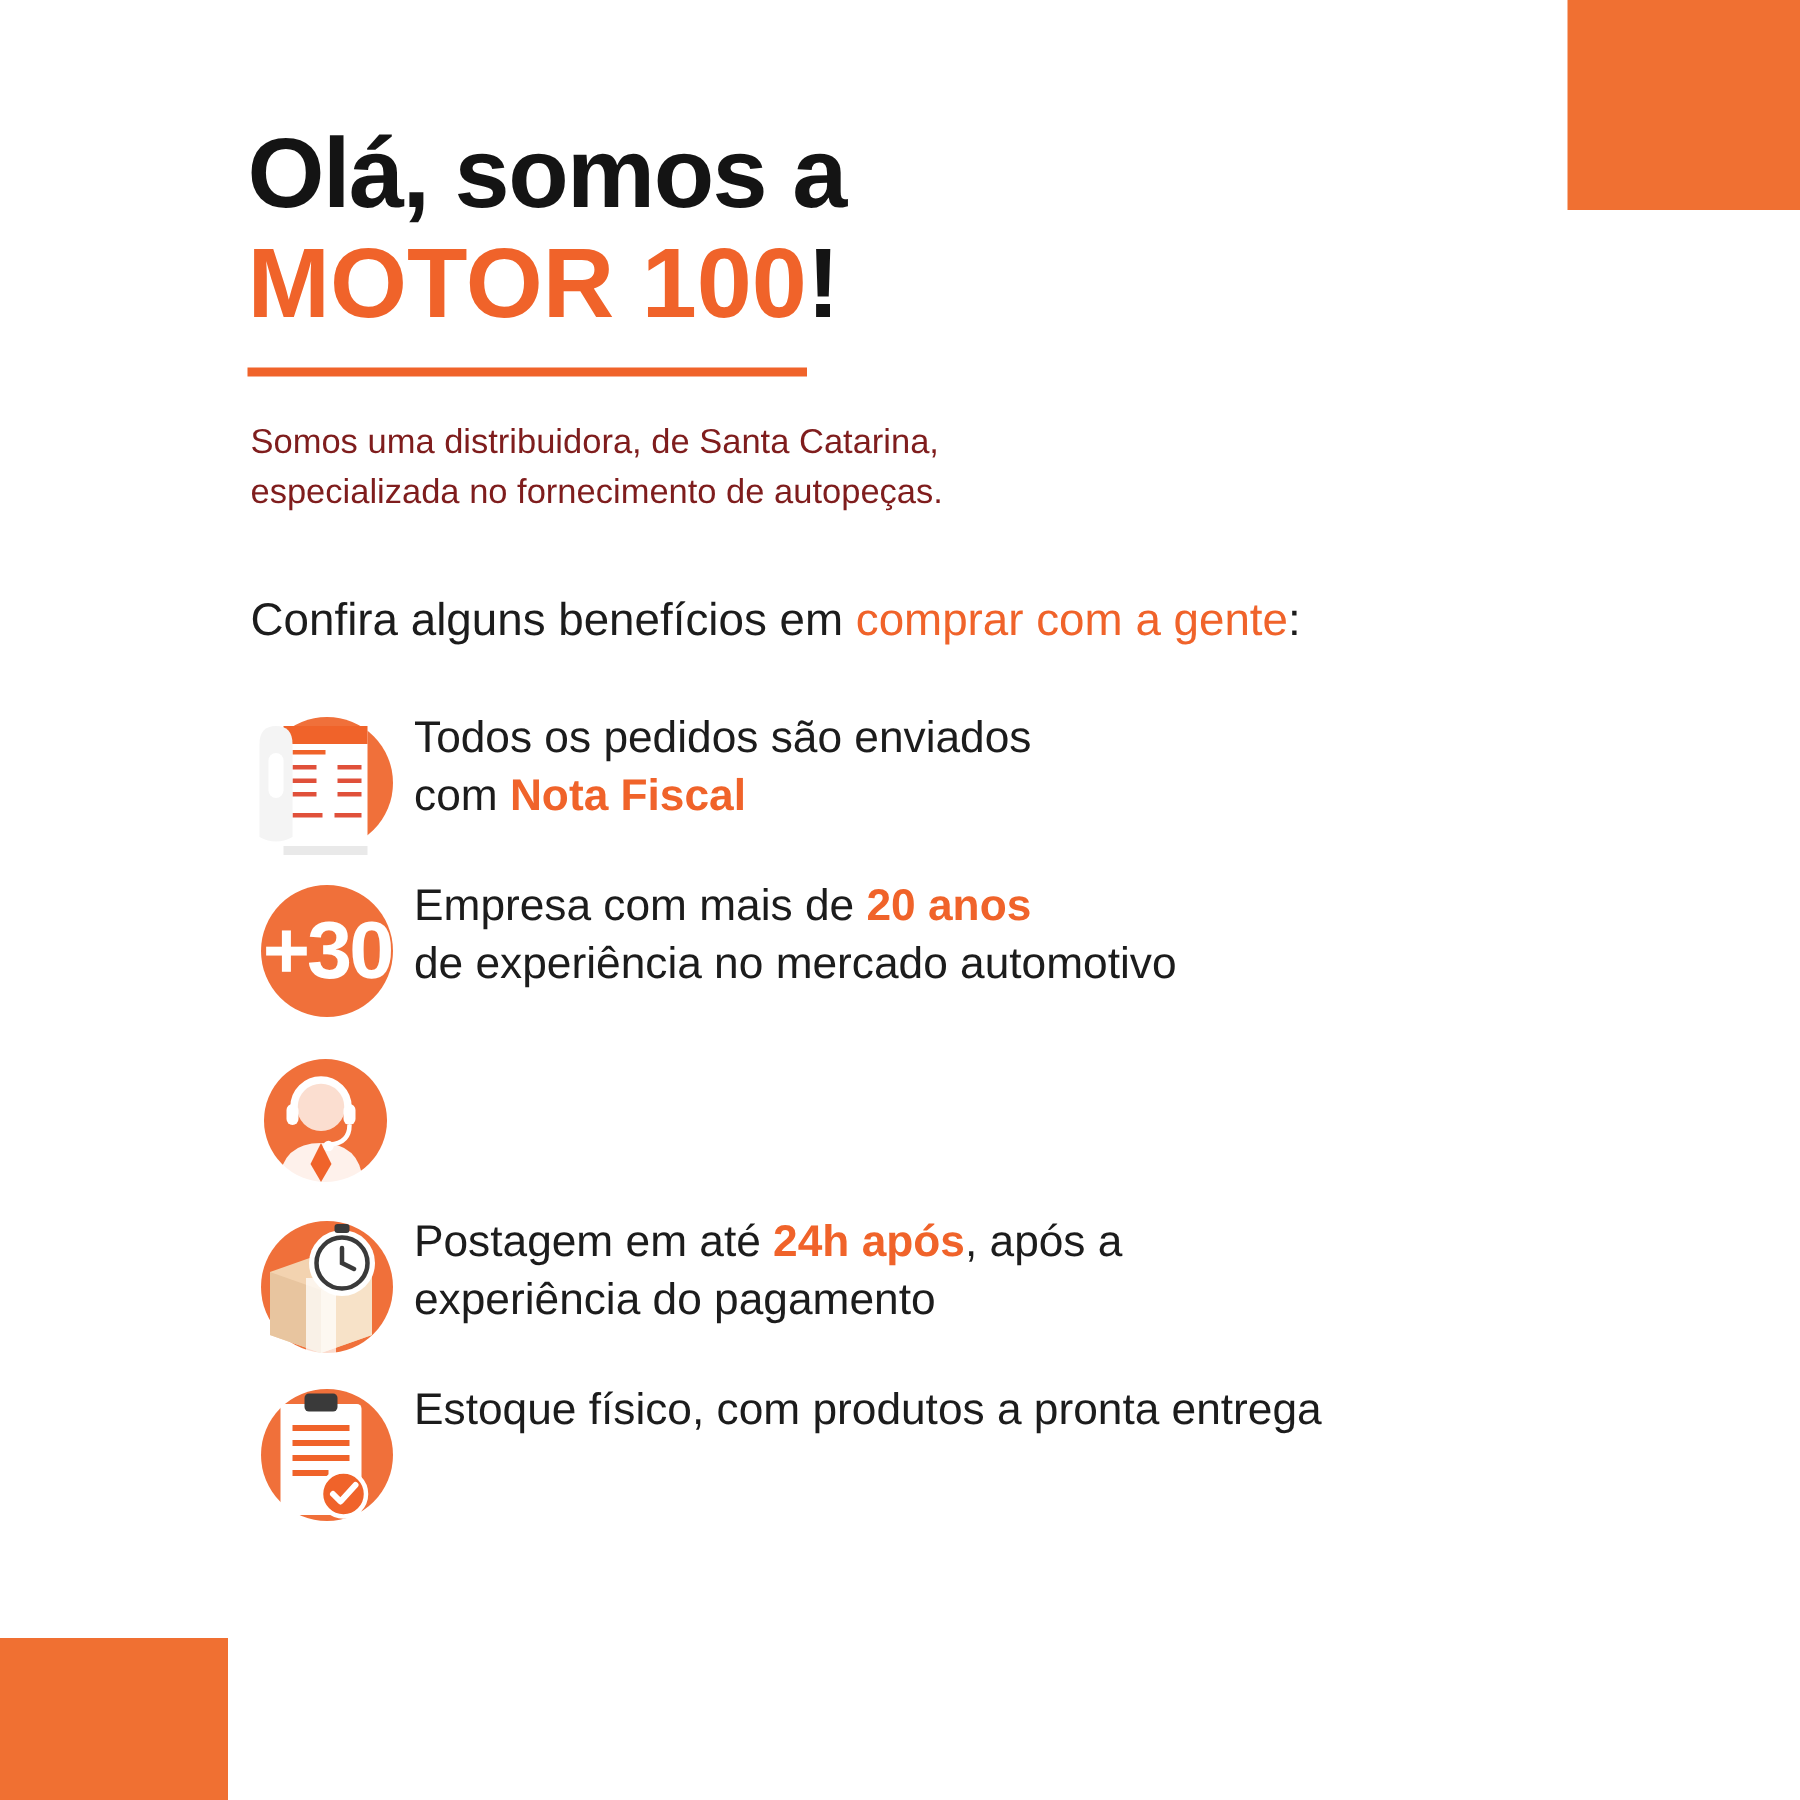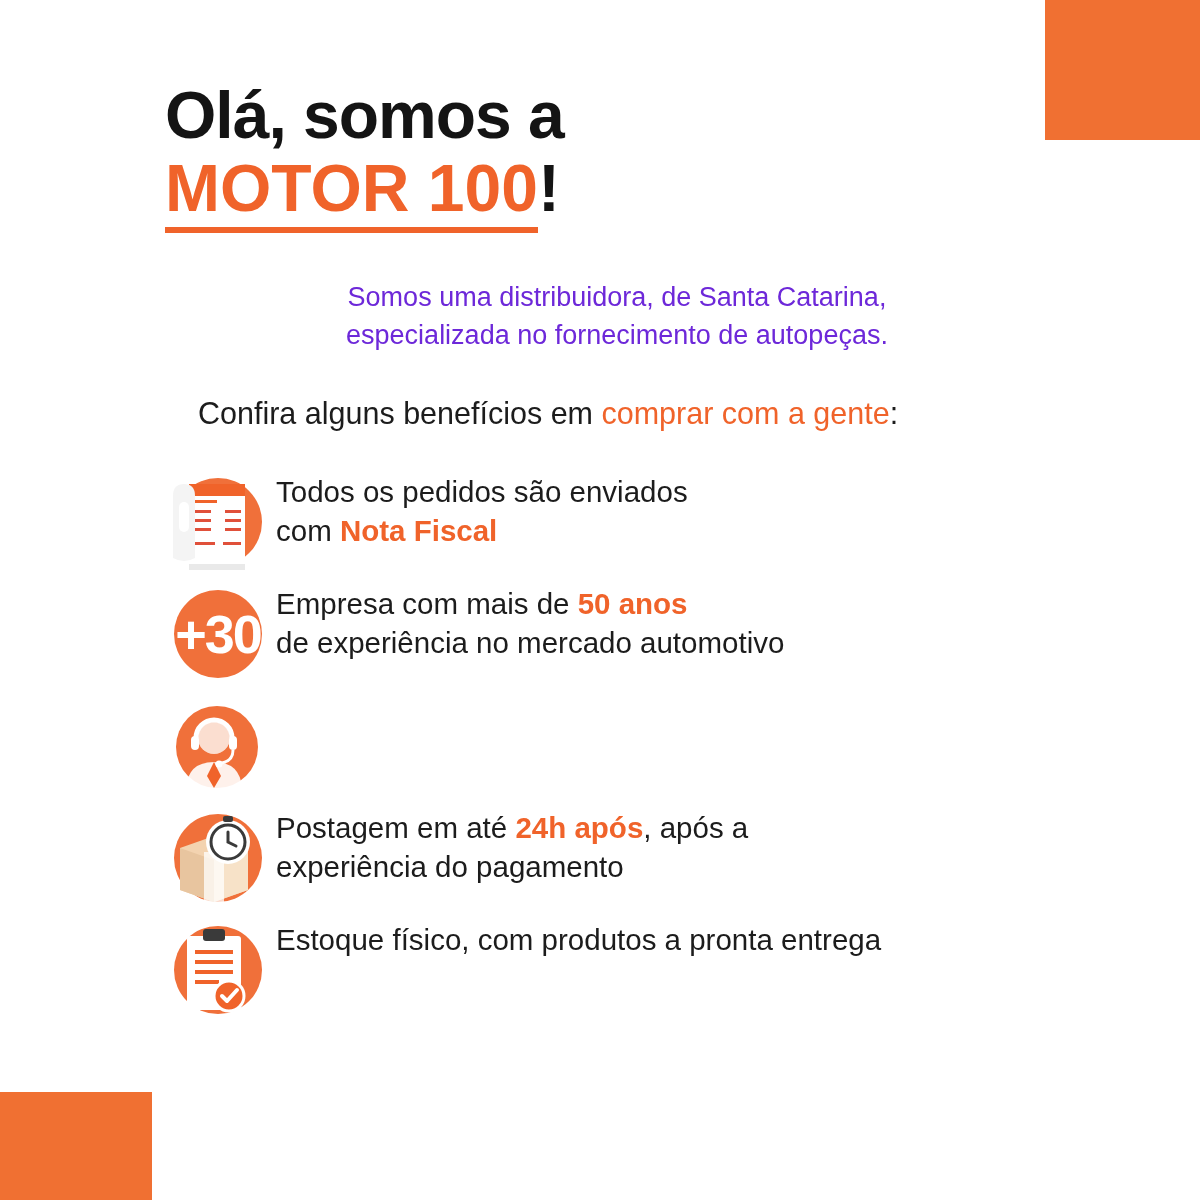--- a/index.html
+++ b/index.html
@@ -59,49 +59,47 @@
     font-size: 66px;
     font-weight: bold;
     letter-spacing: 0px;
     line-height: 1.02;
     white-space: nowrap;
     color: #141414;
   }
   .headline .brand {
     color: #f0632a;
     border-bottom: 6px solid #f0632a;
-    padding-bottom: 2px;
+    padding-bottom: 20px;
   }
   .headline .bang {
     color: #141414;
   }
 
   
   .intro {
     position: absolute;
     left: 167px;
     top: 278px;
     width: 900px;
-    font-size: 27px;
-    color: #6d28d9;
+    font-size: 23px;
+    color: #7f1d1d;
     line-height: 1.42;
-    text-align: center;
   }
   .intro .l {
     white-space: nowrap;
   }
   .subhead {
     position: absolute;
     left: 167px;
     top: 396px;
     width: 950px;
     font-size: 30.5px;
     color: #1c1c1c;
     white-space: nowrap;
-    margin-left: 31px;
   }
   .subhead .accent {
     color: #f0632a;
   }
 
   
   .benefits {
     position: absolute;
     left: 160px;
     top: 472px;
@@ -221,21 +219,21 @@
         <div class="row"><span>com </span><span class="accent">Nota Fiscal</span></div>
       </div>
     </div>
 
     <div class="benefit">
       <div class="icon-wrap">
         <div class="circle"></div>
         <div class="badge30">+30</div>
       </div>
       <div class="text">
-        <div class="row"><span>Empresa com mais de </span><span class="accent">50 anos</span></div>
+        <div class="row"><span>Empresa com mais de </span><span class="accent">20 anos</span></div>
         <div class="row">de experiência no mercado automotivo</div>
       </div>
     </div>
 
     <div class="benefit">
       <div class="icon-wrap">
         <div class="circle circle-sm"></div>
         <svg class="icon-svg" width="84" height="88" viewBox="0 0 84 88">
           <circle cx="42" cy="34" r="16" fill="#f7c9ac" opacity="0.55"></circle>
           <circle cx="42" cy="34" r="16" fill="#ffffff" opacity="0.65"></circle>

